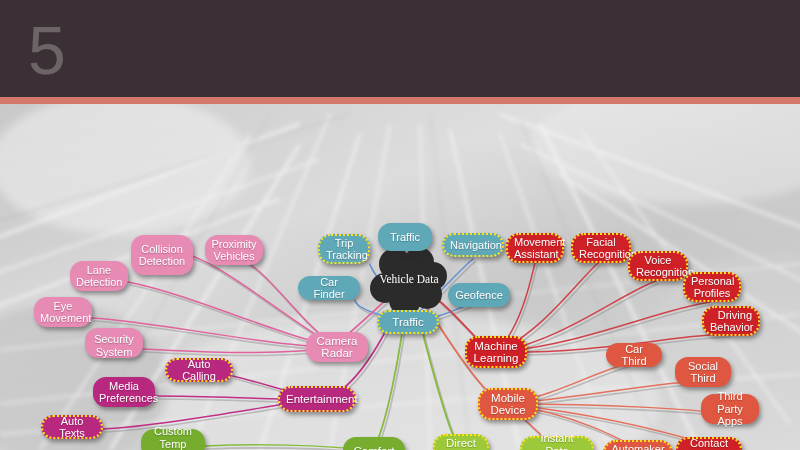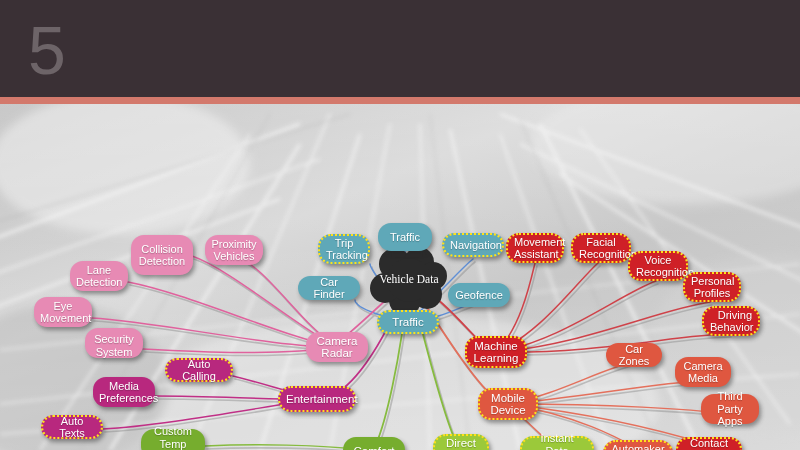--- a/index.html
+++ b/index.html
@@ -290,24 +290,24 @@
         <div class="node dotted" style="background: rgb(207, 32, 39); width: 58px; height: 30px; left: 683px; top: 168px;">
           <span>Personal Profiles</span>
         </div>
         <div class="node dotted" style="background: rgb(207, 32, 39); width: 58px; height: 30px; left: 702px; top: 202px; text-align: right;">
           <span>Driving Behavior</span>
         </div>
         <div class="node hub dotted" style="background: rgb(223, 87, 64); width: 60px; height: 32px; left: 478px; top: 284px;">
           <span>Mobile Device</span>
         </div>
         <div class="node" style="background: rgb(223, 87, 64); width: 56px; height: 24px; left: 606px; top: 239px;">
-          <span>Car Zones</span>
+          <span>Car Third</span>
         </div>
         <div class="node" style="background: rgb(223, 87, 64); width: 56px; height: 30px; left: 675px; top: 253px;">
-          <span>Camera Media</span>
+          <span>Social Third</span>
         </div>
         <div class="node" style="background: rgb(223, 87, 64); width: 58px; height: 30px; left: 701px; top: 290px;">
           <span>Third Party Apps</span>
         </div>
         <div class="node dotted" style="background: rgb(223, 87, 64); width: 70px; height: 30px; left: 603px; top: 336px;">
           <span>Automaker Application</span>
         </div>
         <div class="node dotted" style="background: rgb(207, 32, 39); width: 66px; height: 24px; left: 676px; top: 333px;">
           <span>Contact List</span>
         </div>

